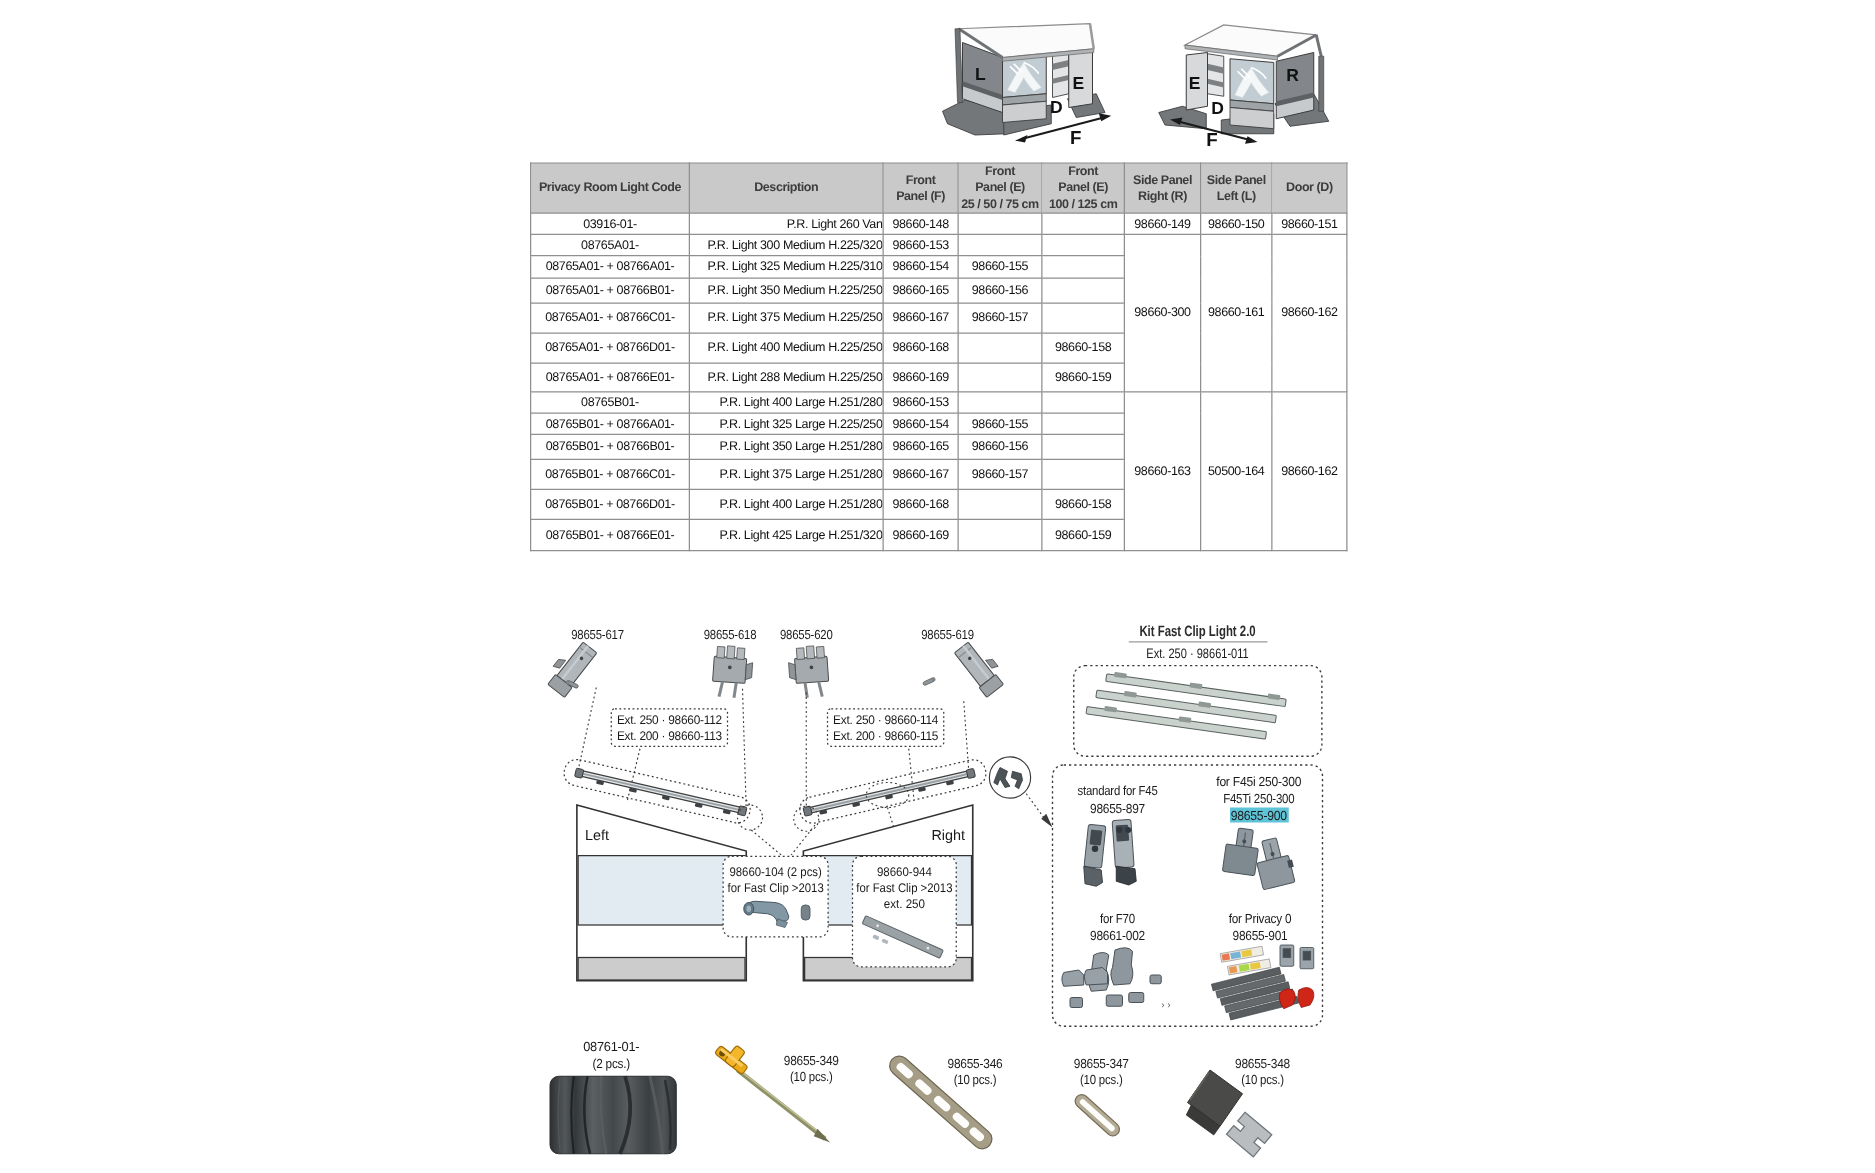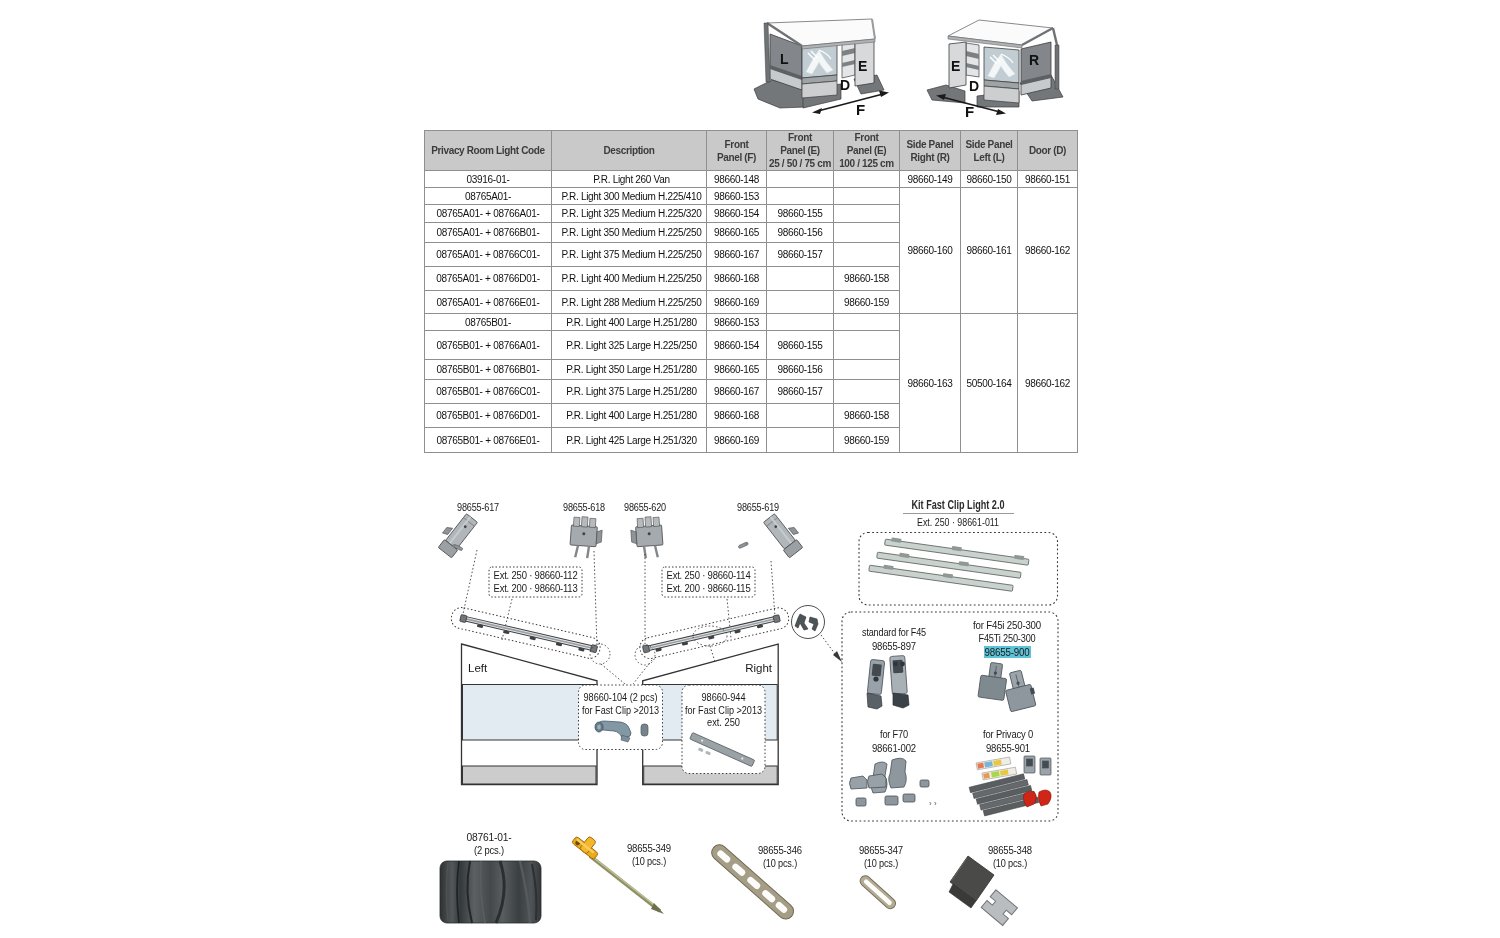--- a/index.html
+++ b/index.html
@@ -8,21 +8,21 @@
   font-family:"Liberation Sans",sans-serif;}
 .abs{position:absolute;}
 
 table.main{position:absolute;left:424px;top:130px;border-collapse:collapse;table-layout:fixed;
   font-family:"Liberation Sans",sans-serif;}
 table.main td,table.main th{border:1px solid #8f8f8f;padding:0;overflow:hidden;white-space:nowrap;}
 table.main th{background:#c9c9c9;font-weight:bold;font-size:10px;color:#3c3c3c;
   text-align:center;vertical-align:middle;line-height:1.3;letter-spacing:-0.35px;}
 table.main td{font-size:10px;color:#111;text-align:center;vertical-align:middle;
   letter-spacing:-0.3px;}
-table.main td.dsc{text-align:center;padding-left:5px;}
+table.main td.dsc{text-align:right;padding-left:5px;}
 </style>
 </head>
 <body>
 <div class="page">
 
 <table class="main">
 <colgroup>
 <col style="width:127px">
         <col style="width:155px">
         <col style="width:60px">
@@ -48,31 +48,31 @@
           <td class="dsc">P.R. Light 260 Van</td>
           <td>98660-148</td>
           <td></td>
           <td></td>
 <td>98660-149</td>
           <td>98660-150</td>
           <td>98660-151</td>
 </tr>
 <tr style="height:17px">
 <td>08765A01-</td>
-          <td class="dsc">P.R. Light 300 Medium H.225/410</td>
+          <td class="dsc">P.R. Light 300 Medium H.225/320</td>
           <td>98660-153</td>
           <td></td>
           <td></td>
-<td rowspan="6">98660-160</td>
+<td rowspan="6">98660-300</td>
           <td rowspan="6">98660-161</td>
           <td rowspan="6">98660-162</td>
 </tr>
 <tr style="height:18px">
 <td>08765A01- + 08766A01-</td>
-          <td class="dsc">P.R. Light 325 Medium H.225/320</td>
+          <td class="dsc">P.R. Light 325 Medium H.225/310</td>
           <td>98660-154</td>
           <td>98660-155</td>
           <td></td>
 </tr>
 <tr style="height:20px">
 <td>08765A01- + 08766B01-</td>
           <td class="dsc">P.R. Light 350 Medium H.225/250</td>
           <td>98660-165</td>
           <td>98660-156</td>
           <td></td>
@@ -101,21 +101,21 @@
 <tr style="height:17px">
 <td>08765B01-</td>
           <td class="dsc">P.R. Light 400 Large H.251/280</td>
           <td>98660-153</td>
           <td></td>
           <td></td>
 <td rowspan="6">98660-163</td>
           <td rowspan="6">50500-164</td>
           <td rowspan="6">98660-162</td>
 </tr>
-<tr style="height:29px">
+<tr style="height:17px">
 <td>08765B01- + 08766A01-</td>
           <td class="dsc">P.R. Light 325 Large H.225/250</td>
           <td>98660-154</td>
           <td>98660-155</td>
           <td></td>
 </tr>
 <tr style="height:20px">
 <td>08765B01- + 08766B01-</td>
           <td class="dsc">P.R. Light 350 Large H.251/280</td>
           <td>98660-165</td>

